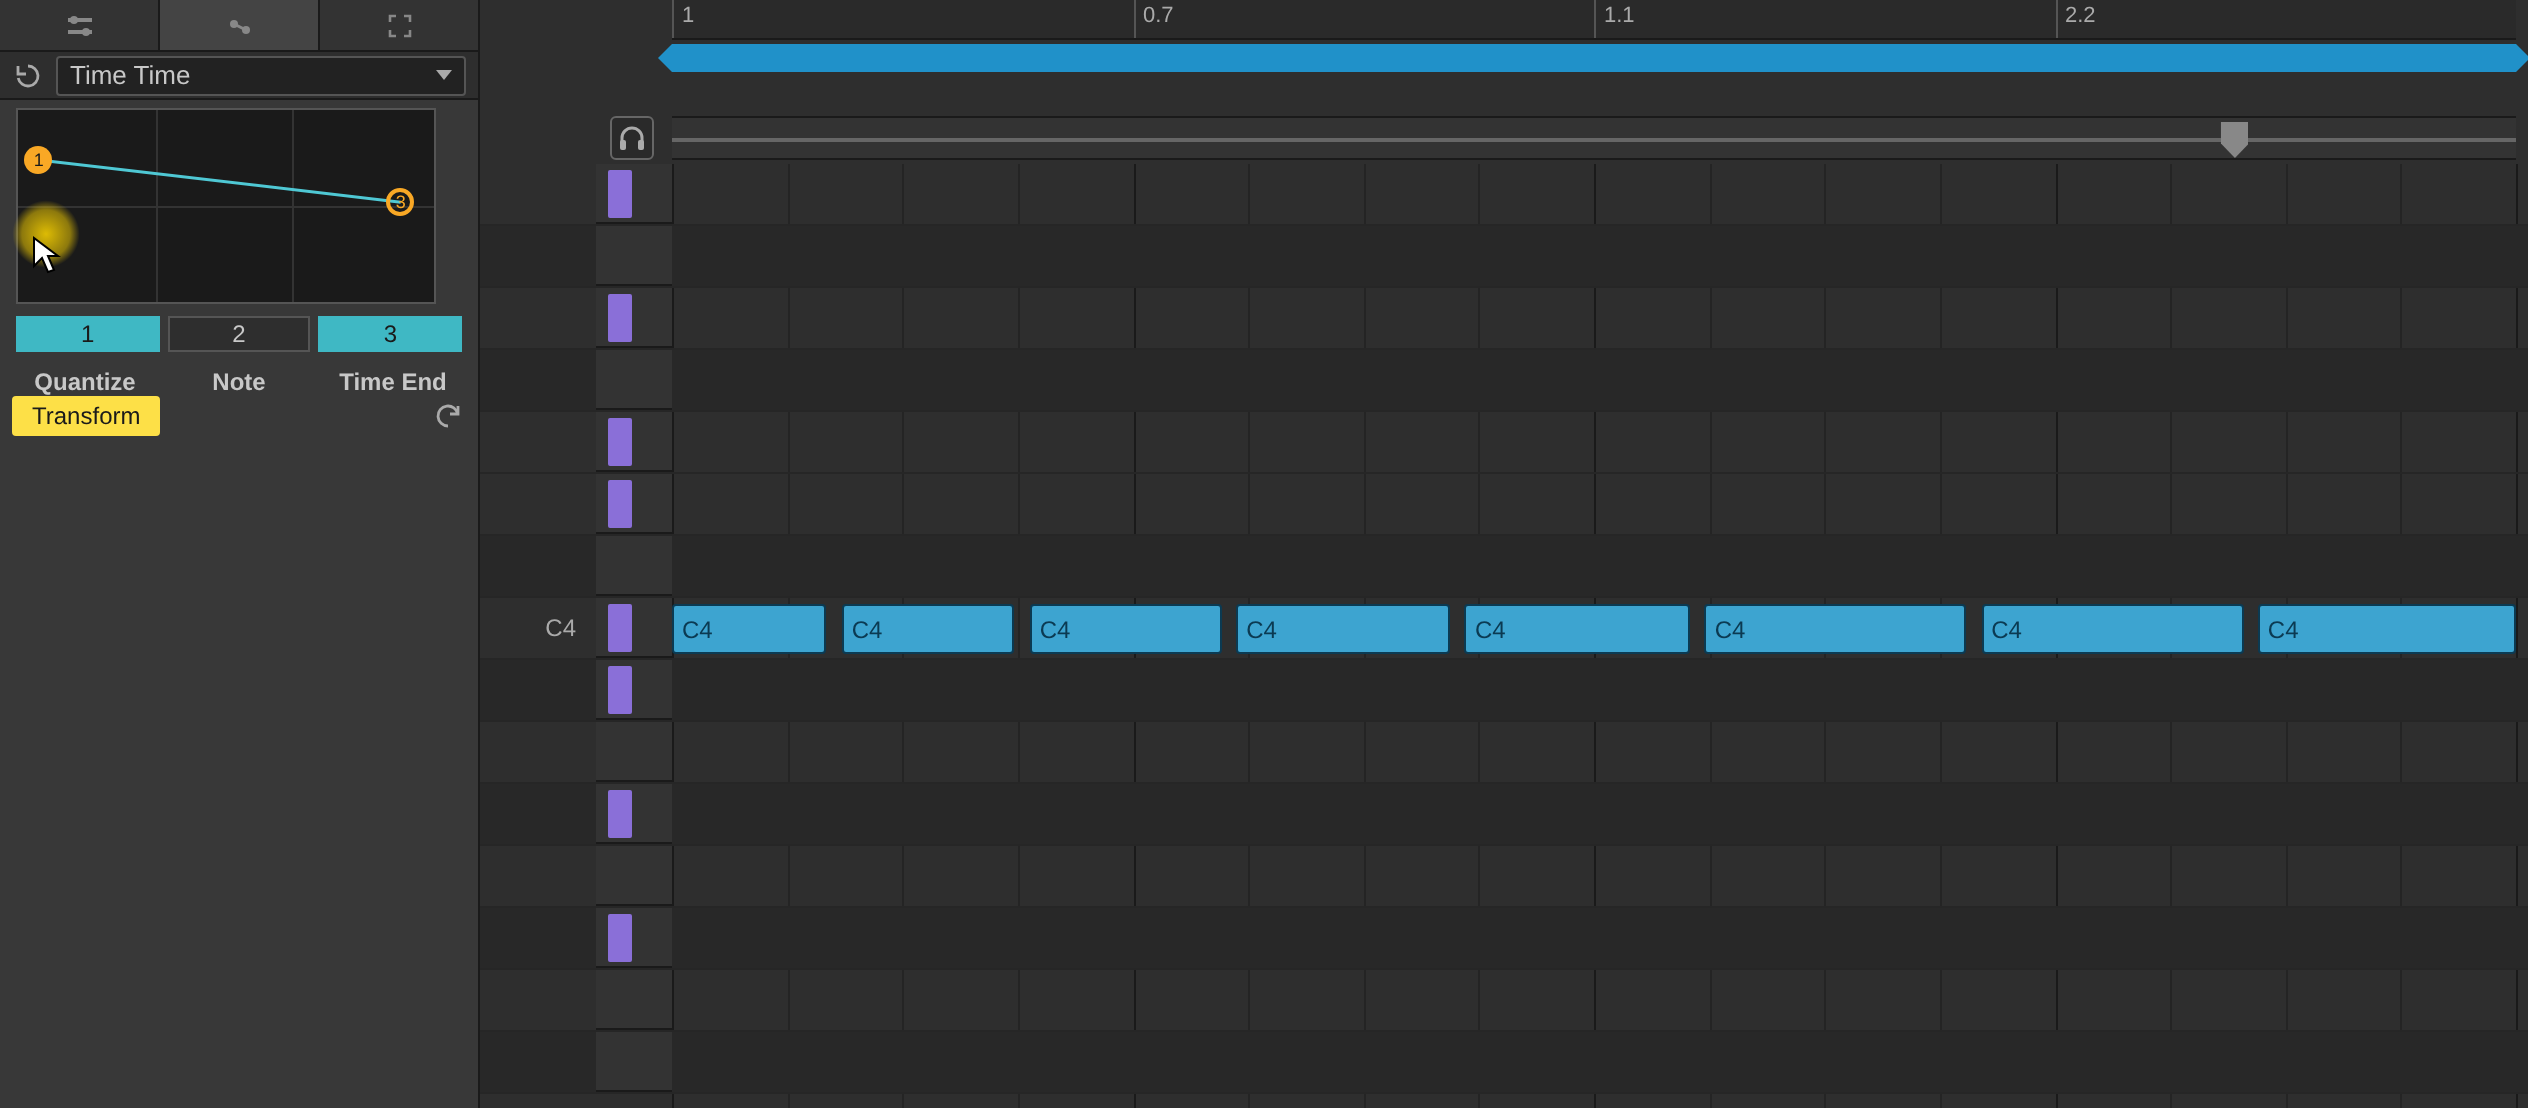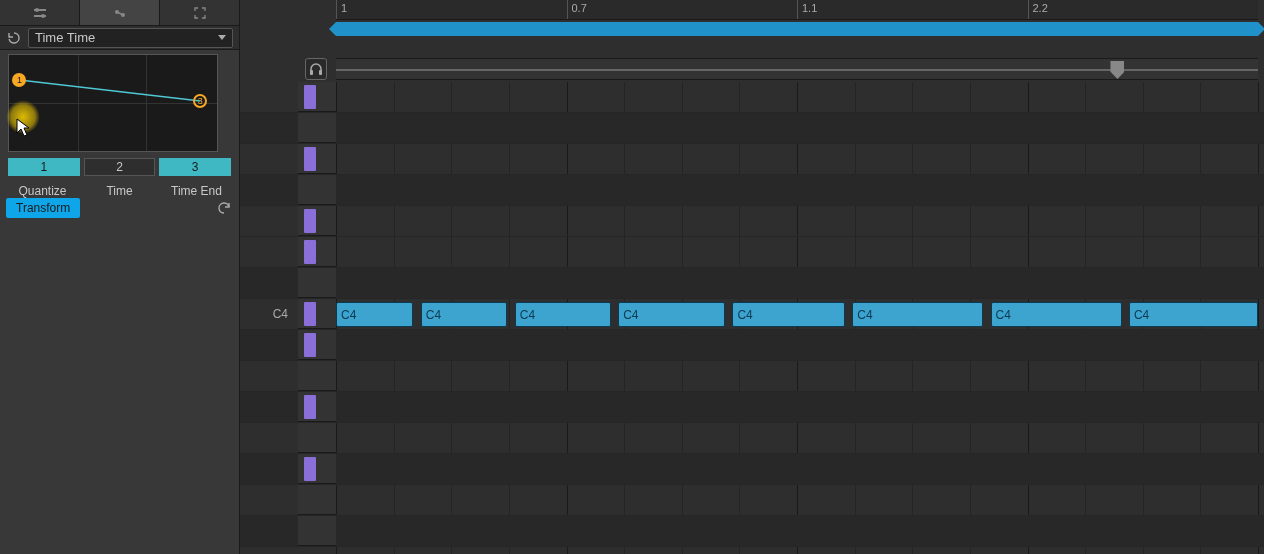--- a/index.html
+++ b/index.html
@@ -136,21 +136,21 @@
   .seg-buttons .seg {
     flex:1; height:18px;
     background:#2e2e2e;
     border:1px solid #555;
     display:flex; align-items:center; justify-content:center;
     font-size:12px; cursor:pointer;
   }
   .seg-buttons .seg.on { background:#3fb8c4; color:#1a1a1a; border-color:#3fb8c4; }
 
   .control-labels {
-    display:flex; margin:0 6px; font-size:12px; gap:4px;
+    display:flex; margin:0 6px; font-size:12px; gap:4px;font-weight:bold;
   }
   .control-labels > div { flex:1; text-align:center; }
 
   .control-buttons {
     display:flex; margin:2px 6px 8px 6px; gap:4px;
   }
   .control-buttons .btn {
     flex:1; height:18px;
     background:#f9a825; color:#1a1a1a;
     border-radius:2px;
@@ -158,21 +158,21 @@
     font-size:12px; cursor:pointer;
   }
 
   .transform-row {
     display:flex; align-items:center;
     margin:0 6px;
     gap:6px;
   }
   .transform-btn {
     height:20px; padding:0 10px;
-    background:#0ea5e9; color:#1a1a1a;
+    background:#fde047; color:#1a1a1a;
     border-radius:2px;
     display:flex; align-items:center; justify-content:center;
     font-size:12px; cursor:pointer;
   }
   .redo-icon {
     margin-left:auto;
     width:18px; height:18px;
     display:flex; align-items:center; justify-content:center;
     cursor:pointer;
   }
@@ -357,21 +357,21 @@
   </div>
 
   <div class="seg-buttons">
     <div class="seg on">1</div>
     <div class="seg">2</div>
     <div class="seg on">3</div>
   </div>
 
   <div class="control-labels">
     <div>Quantize</div>
-    <div>Time</div>
+    <div>Note</div>
     <div>Time End</div>
   </div>
 
   <div class="transform-row">
     <div class="transform-btn">Transform</div>
     <div class="redo-icon">
       <svg width="14" height="14" viewBox="0 0 14 14">
           <path d="M7 12A5 5 0 1 1 11.9 6" stroke="#aaa" stroke-width="1.4" fill="none"></path>
           <path d="M12 2v4H8" stroke="#aaa" stroke-width="1.4" fill="none"></path>
         </svg>

